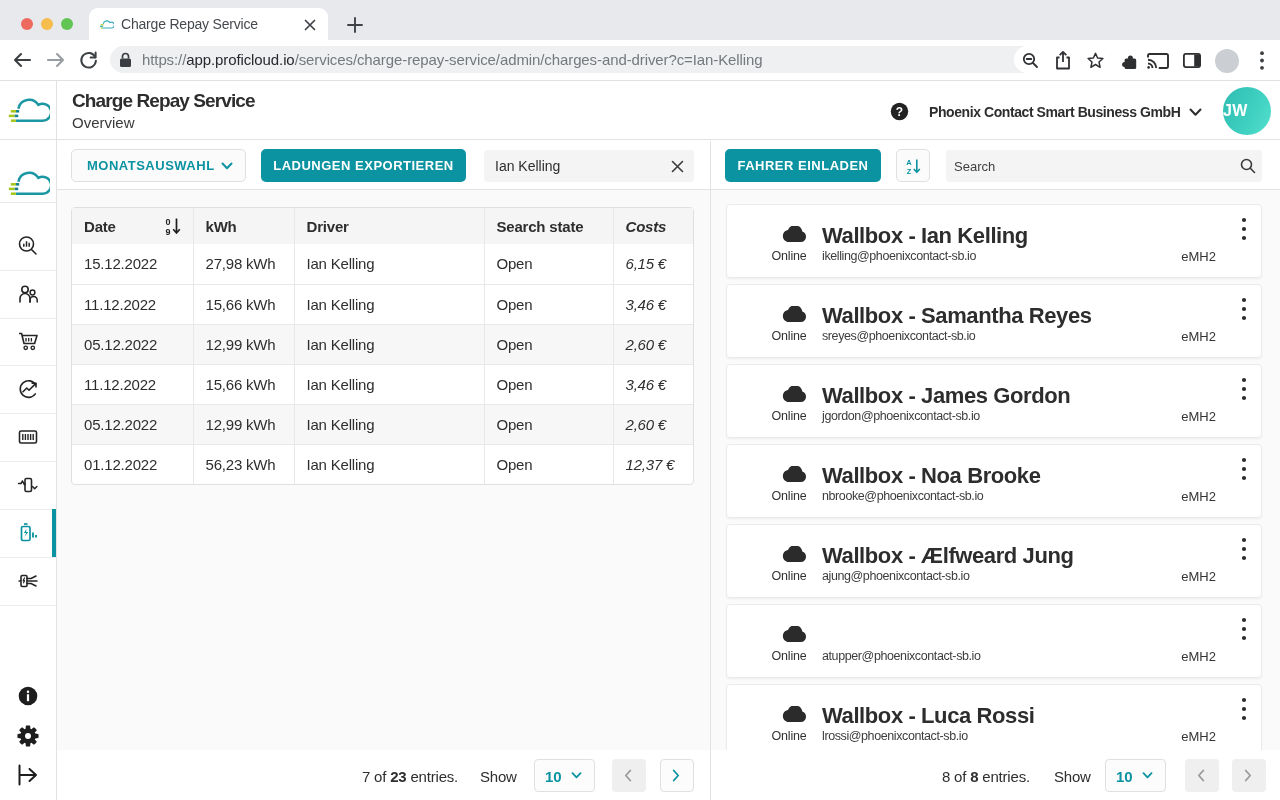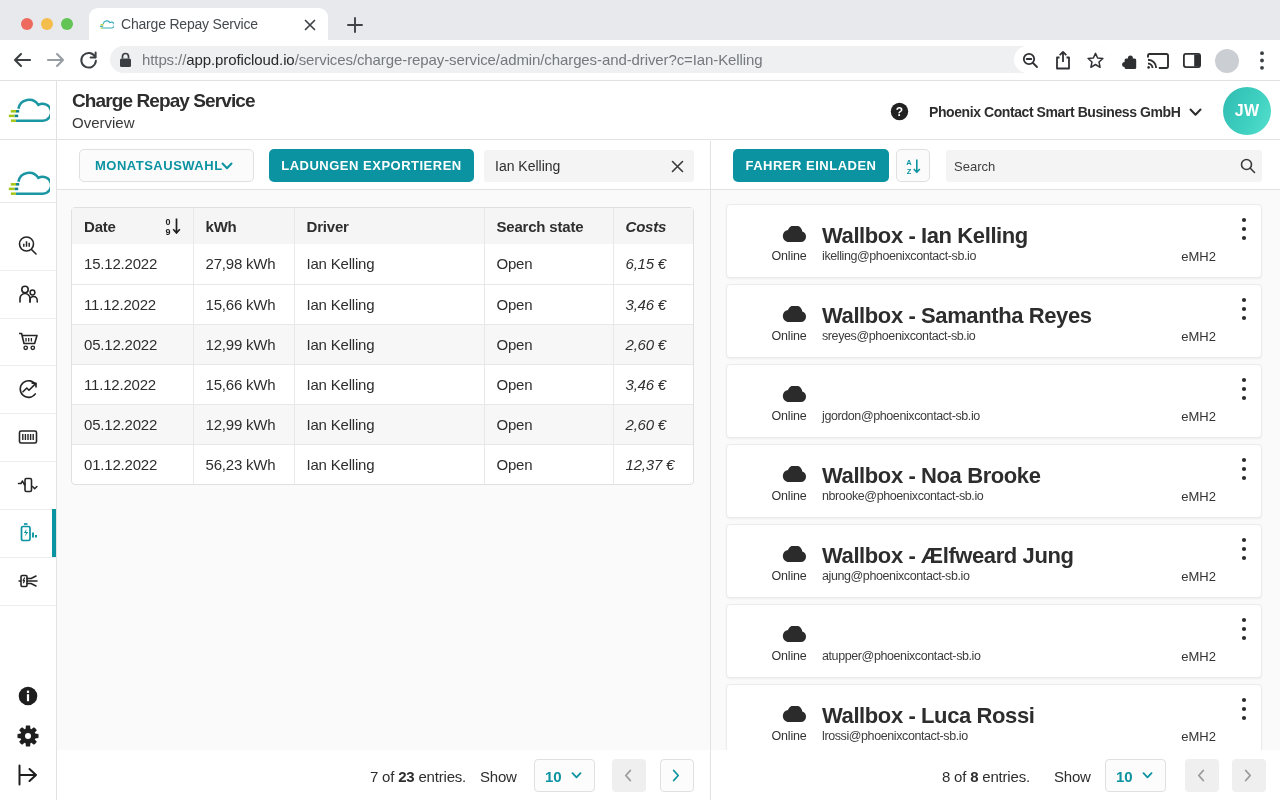--- a/index.html
+++ b/index.html
@@ -18,26 +18,26 @@
   #urltext b { color:#27292c; font-weight:normal; }
   #avatarmini { left:1215px; top:49px; width:24px; height:24px; border-radius:50%; background:#cbcfd3; }
   
   #appheader { left:0; top:81px; width:1280px; height:59px; background:#fff; border-bottom:1px solid #e2e2e2; }
   #railborder { left:56px; top:81px; width:1px; height:719px; background:#e2e2e2; }
   #apptitle { left:72px; top:90px; font-size:19px; font-weight:bold; color:#2d2d2d; letter-spacing:-0.9px; }
   #overview { left:72px; top:114px; font-size:15px; color:#3a3a3a; }
   #company { left:929px; top:104px; font-size:14px; font-weight:bold; color:#2d2d2d; letter-spacing:-0.42px; }
   #avatar { left:1223px; top:87px; width:48px; height:48px; border-radius:50%;
             background:linear-gradient(115deg,#2fbcb1 0%,#3ecfc0 55%,#55e0cd 100%);
-            color:#fff; font-size:16px; font-weight:bold; text-align:center; line-height:48px; letter-spacing:0.3px; }
+            color:#fff; font-size:16px; font-weight:bold; text-align:left; line-height:48px; letter-spacing:0.3px; }
   
   #toolband { left:57px; top:141px; width:1223px; height:49px; background:#fff; border-bottom:1px solid #e2e2e2; }
   #divider { left:710px; top:141px; width:1px; height:659px; background:#e2e2e2; }
   .btn { position:absolute; top:149px; height:33px; border-radius:5px; font-weight:bold; font-size:13px;
-         letter-spacing:0.5px; text-align:center;margin-left:8px; }
+         letter-spacing:0.5px; text-align:center; }
   #btnmonat { left:71px; width:175px; background:#fbfbfb; border:1px solid #e0e0e0; color:#0c93a1; line-height:31px; text-align:left; padding-left:15px; }
   #btnladung { left:261px; width:205px; background:#0c93a1; color:#fff; line-height:33px; }
   #btnfahrer { left:725px; width:156px; background:#0c93a1; color:#fff; line-height:33px; }
   #btnsort { left:896px; top:149px; width:34px; height:33px; background:#fbfbfb; border:1px solid #e0e0e0; border-radius:5px; position:absolute; }
   #searchL { left:484px; top:150px; width:210px; height:32px; background:#f4f4f4; border-radius:3px; position:absolute; }
   #searchLtext { left:495px; top:158px; font-size:14px; color:#2e2e2e; }
   #searchR { left:946px; top:150px; width:316px; height:32px; background:#f4f4f4; border-radius:3px; position:absolute; }
   #searchRtext { left:954px; top:159px; font-size:13px; color:#3f3f3f; }
   
   #contentbgL { left:57px; top:190px; width:653px; height:560px; background:#fafafa; }
@@ -364,20 +364,21 @@
   <svg class="kebab" width="6" height="24" viewBox="0 0 6 24">
   <circle cx="3" cy="3" r="2.1" fill="#2b2b2b"></circle>
         <circle cx="3" cy="12" r="2.1" fill="#2b2b2b"></circle>
         <circle cx="3" cy="21" r="2.1" fill="#2b2b2b"></circle>
 </svg>
 </div>
 <div class="card" style="top:174px">
   <svg class="ccloud" width="26" height="17" viewBox="0 0 26 17">
   <path d="M5.5 16 H19.5 A5.5 5.5 0 0 0 20.3 5.4 A7.6 7.6 0 0 0 5.9 3.9 A6.2 6.2 0 0 0 5.5 16 Z" fill="#2b2b2b"></path>
 </svg>
+  <div class="cardtitle">Wallbox - James Gordon</div>
   <div class="online">Online</div>
   <div class="cardmail">jgordon@phoenixcontact-sb.io</div>
   <div class="emh">eMH2</div>
   <svg class="kebab" width="6" height="24" viewBox="0 0 6 24">
   <circle cx="3" cy="3" r="2.1" fill="#2b2b2b"></circle>
         <circle cx="3" cy="12" r="2.1" fill="#2b2b2b"></circle>
         <circle cx="3" cy="21" r="2.1" fill="#2b2b2b"></circle>
 </svg>
 </div>
 <div class="card" style="top:254px">
@@ -432,21 +433,21 @@
   <svg class="kebab" width="6" height="24" viewBox="0 0 6 24">
   <circle cx="3" cy="3" r="2.1" fill="#2b2b2b"></circle>
         <circle cx="3" cy="12" r="2.1" fill="#2b2b2b"></circle>
         <circle cx="3" cy="21" r="2.1" fill="#2b2b2b"></circle>
 </svg>
 </div>
 </div>
 
 <div class="abs" id="footer"></div>
 <div class="abs" id="divider2" style="left:710px;top:750px;width:1px;height:50px;background:#e2e2e2;"></div>
-<div class="abs ftext" style="left:362px;margin-left:8px;">7 of <b>23</b> entries.</div>
+<div class="abs ftext" style="left:362px;">7 of <b>23</b> entries.</div>
 <div class="abs ftext" style="left:480px;">Show</div>
 <div class="abs fbtn fsel" style="left:534px;"></div>
 <div class="abs" style="left:545px;top:768px;font-size:15px;font-weight:bold;color:#0c93a1;">10</div>
 <svg class="abs" style="left:571px;top:772px" width="11" height="7" viewBox="0 0 11 7">
   <path d="M1.5 1.2 L5.5 5.4 L9.5 1.2" fill="none" stroke="#0c93a1" stroke-width="1.8" stroke-linecap="round" stroke-linejoin="round"></path>
 </svg>
 <div class="abs fbtn fnav off" style="left:612px;"></div>
 <svg class="abs" style="left:624px;top:769px" width="8" height="13" viewBox="0 0 8 13">
   <path d="M6.3 1.5 L1.8 6.5 L6.3 11.5" fill="none" stroke="#9a9a9a" stroke-width="1.8" stroke-linecap="round" stroke-linejoin="round"></path>
 </svg>

